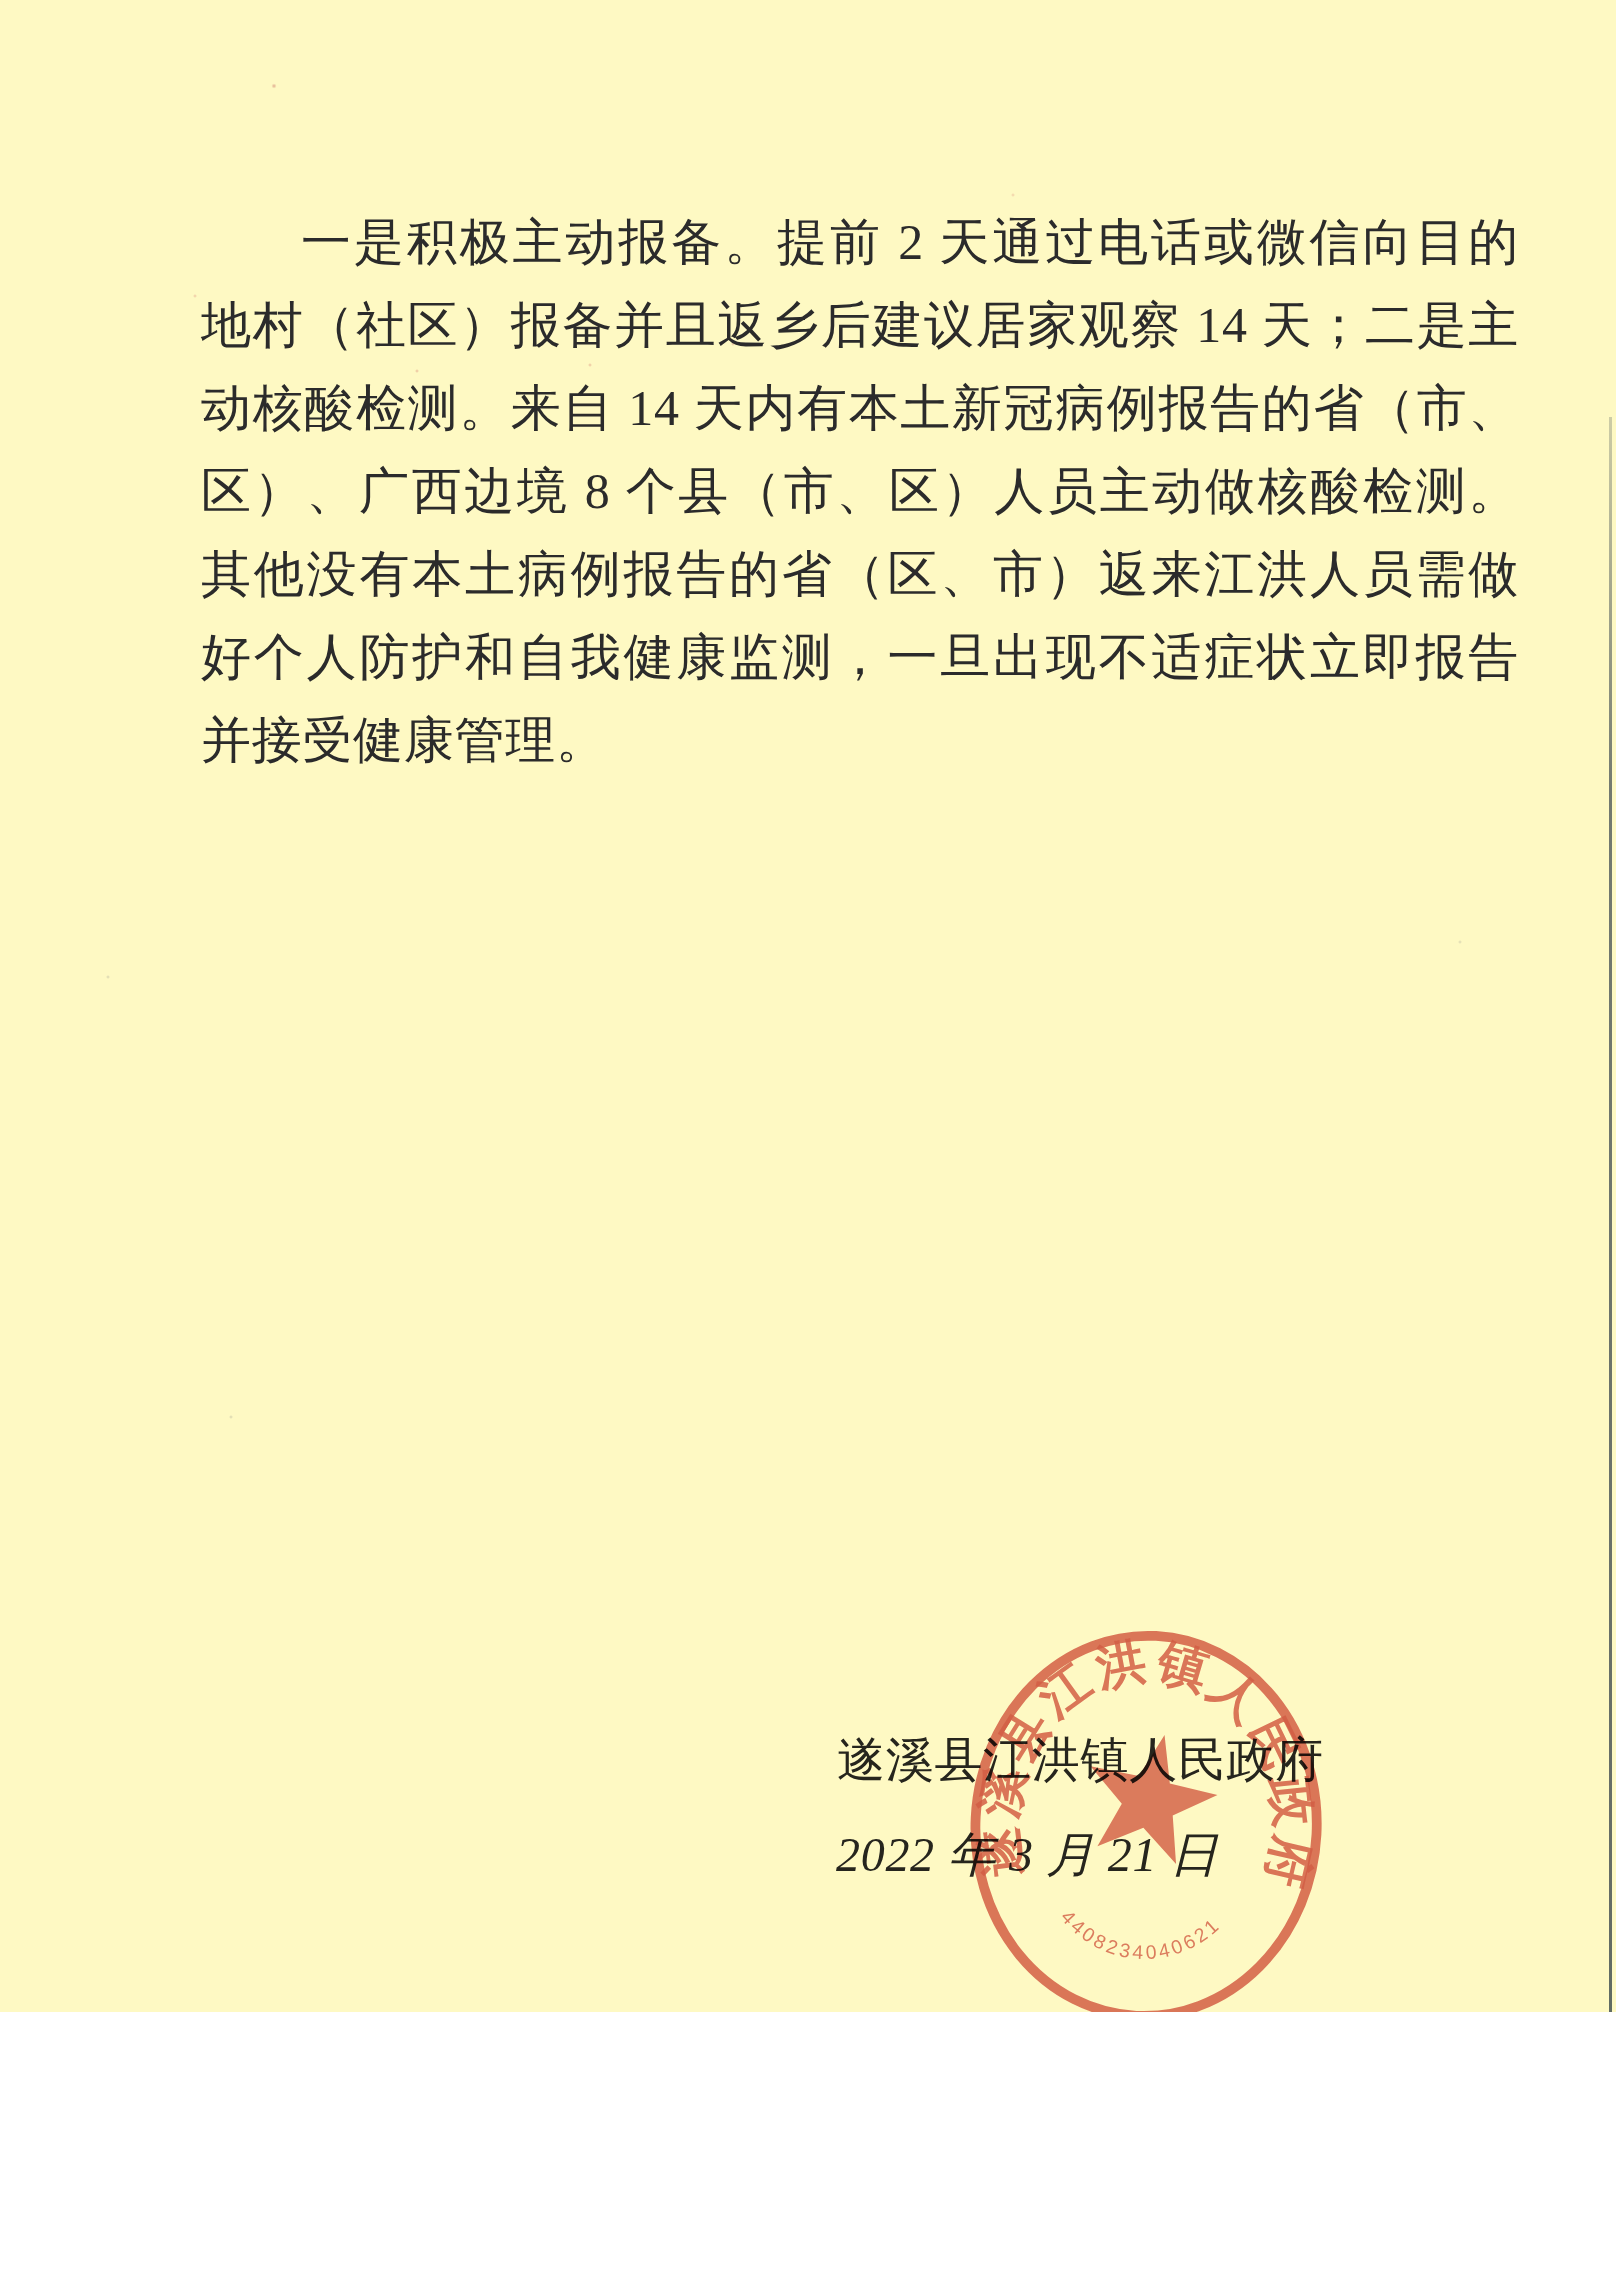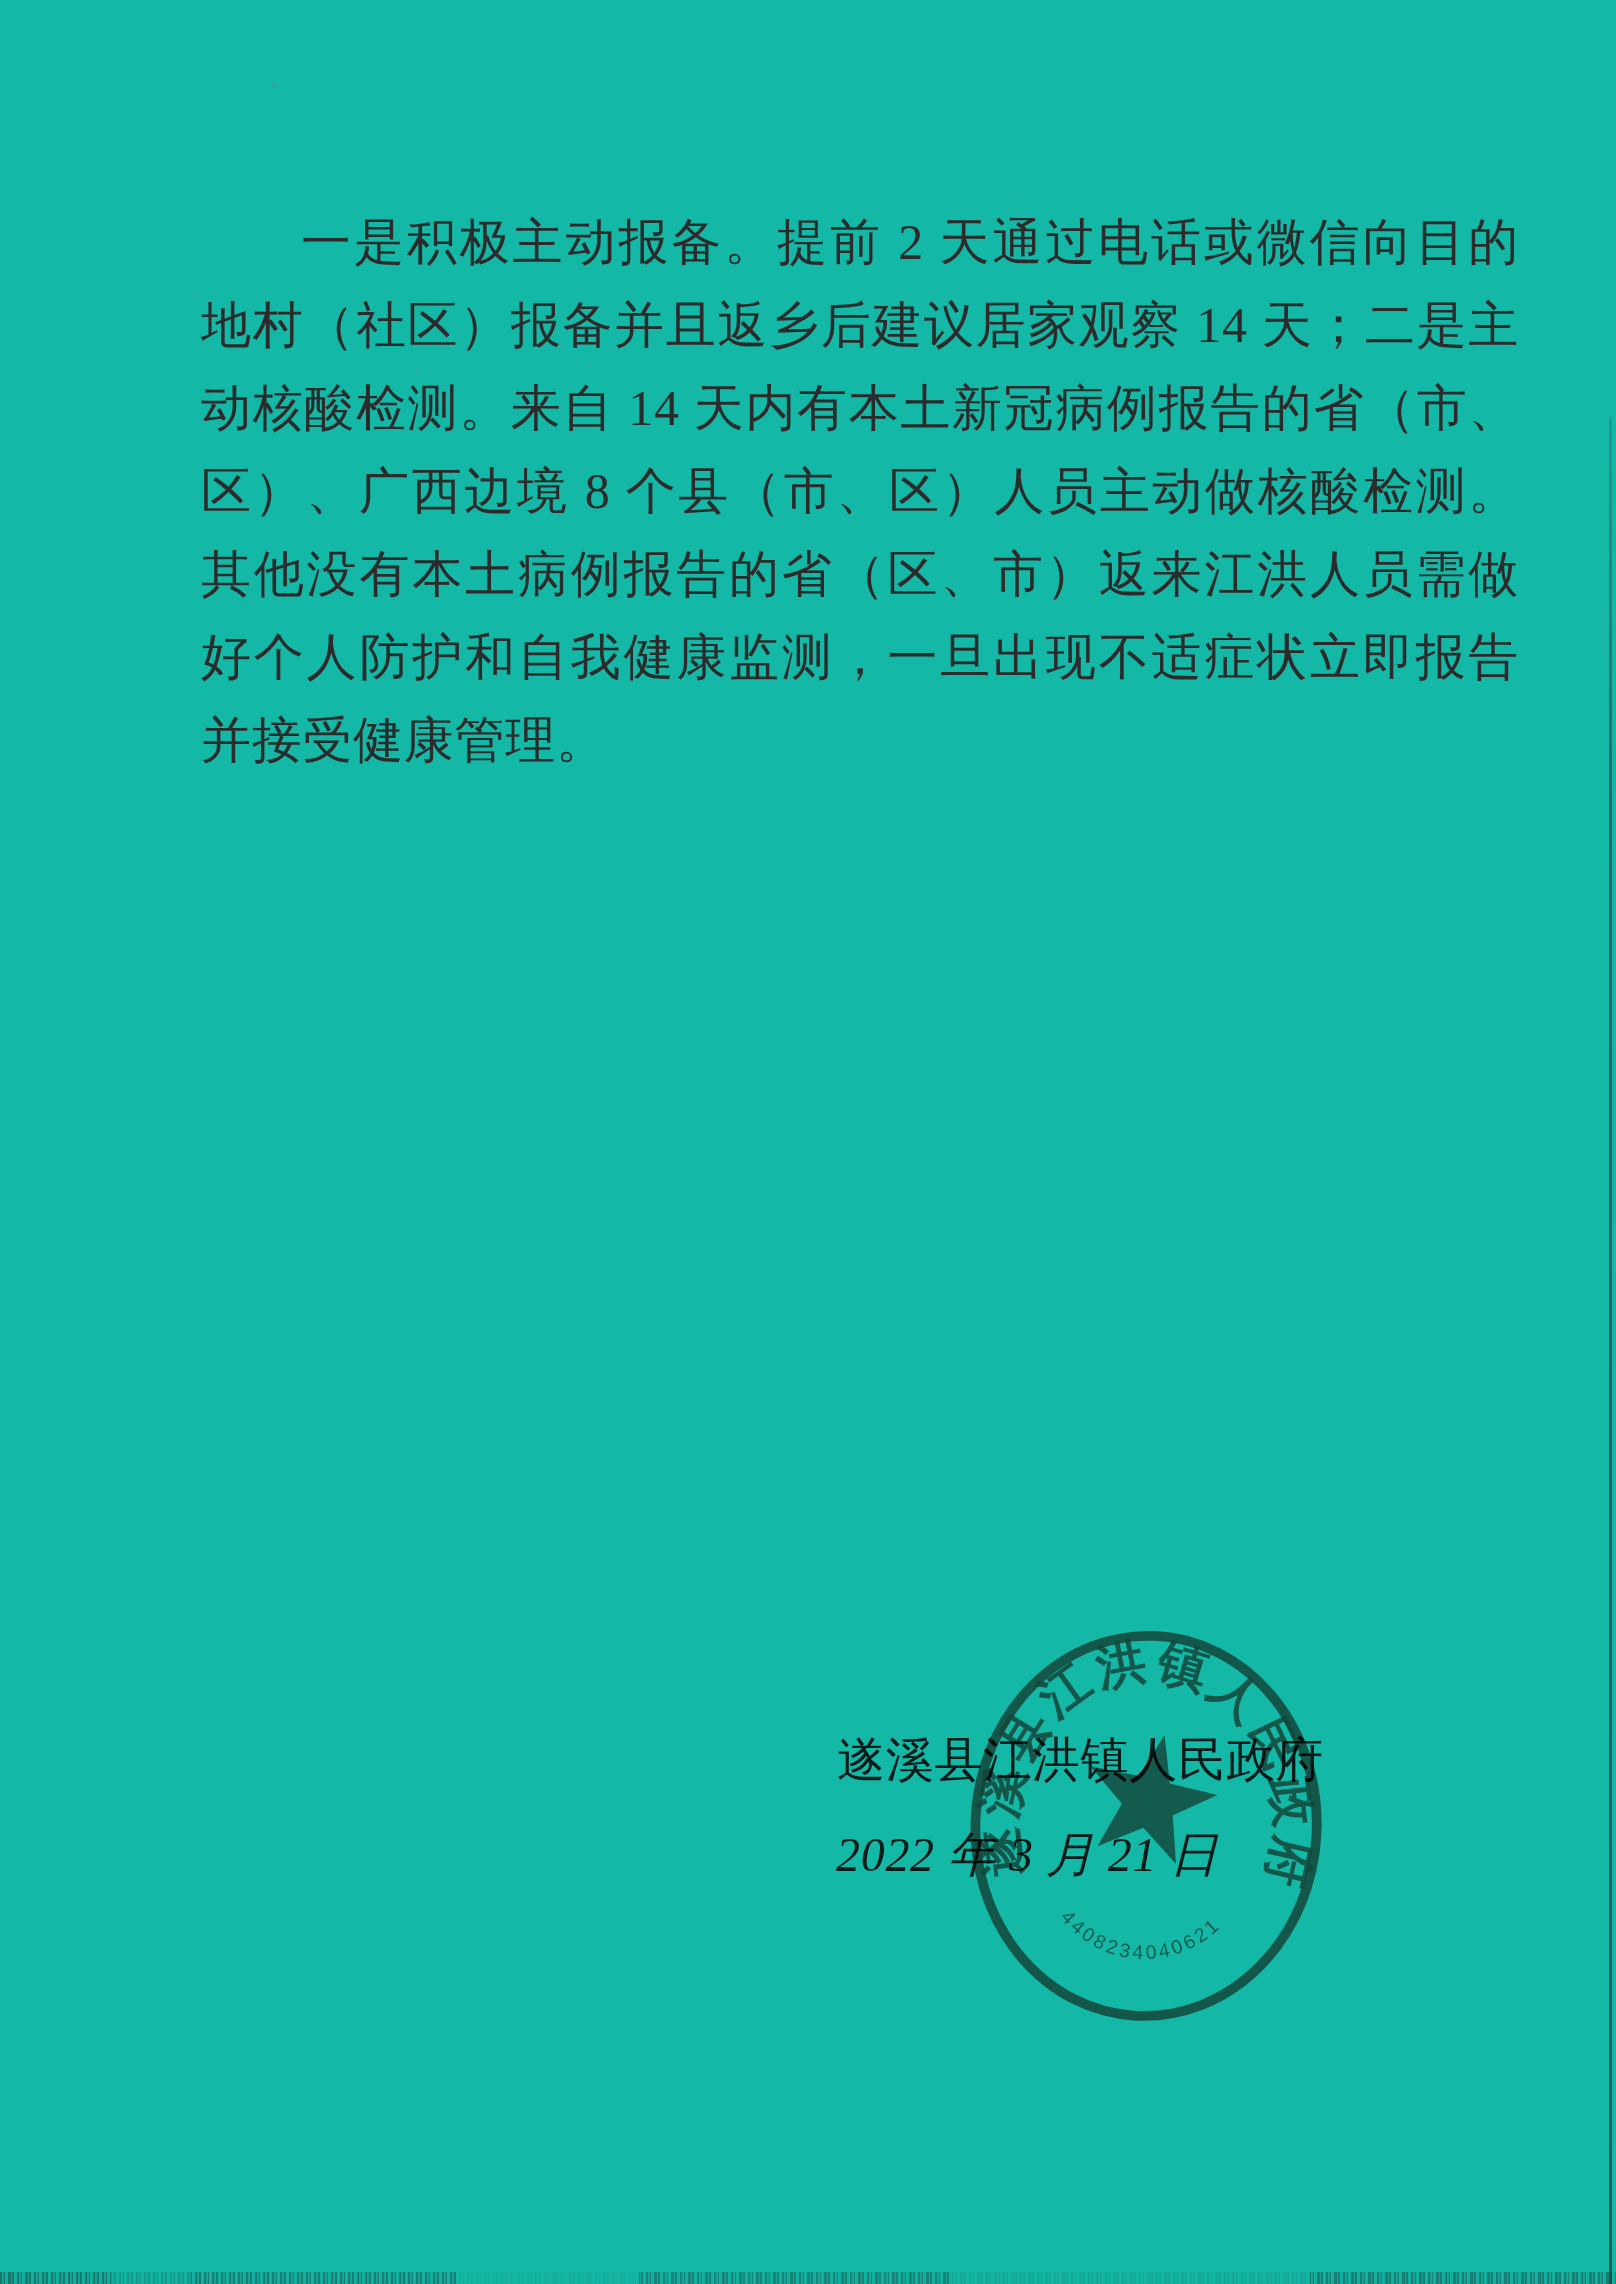--- a/index.html
+++ b/index.html
@@ -1,20 +1,20 @@
 <!DOCTYPE html>
 <html style="font-size:10.4px"><head>
 <meta charset="utf-8">
 <style>
   html, body { margin: 0; padding: 0; background: #ffffff; }
   .page {
     position: relative;
     width: 1616px;
-    height: 2284px;
-    background: #14b8a6;
+    height: 2012px;
+    background: #fef9c3;
     overflow: hidden;
     font-family: "Liberation Serif", "DejaVu Serif", serif;
   }
   
   .noise {
     position: absolute; inset: 0; pointer-events: none;
     background-image:
       radial-gradient(circle 2px at 274px 86px,  rgba(190,80,80,.45), transparent 2.6px),
       radial-gradient(circle 1.3px at 417px 371px,  rgba(200,90,90,.40), transparent 2px),
       radial-gradient(circle 1.3px at 590px 365px,  rgba(200,90,90,.38), transparent 2px),

